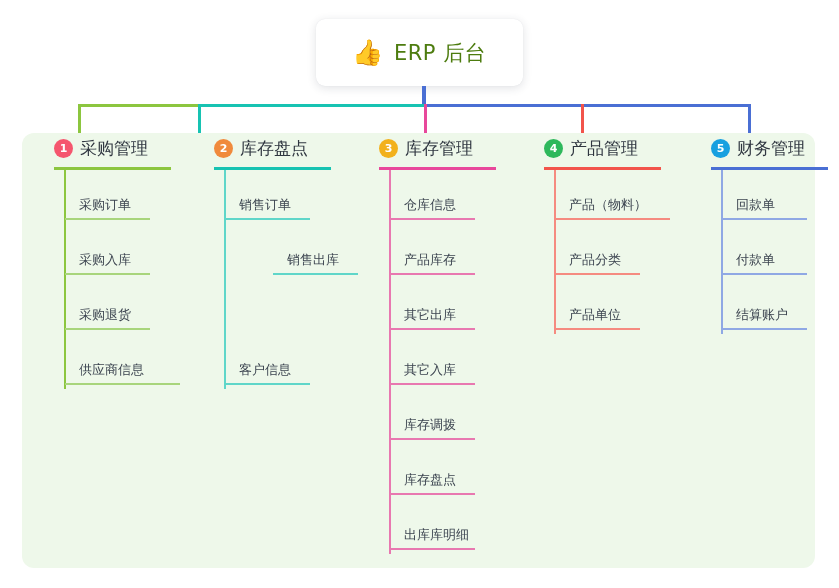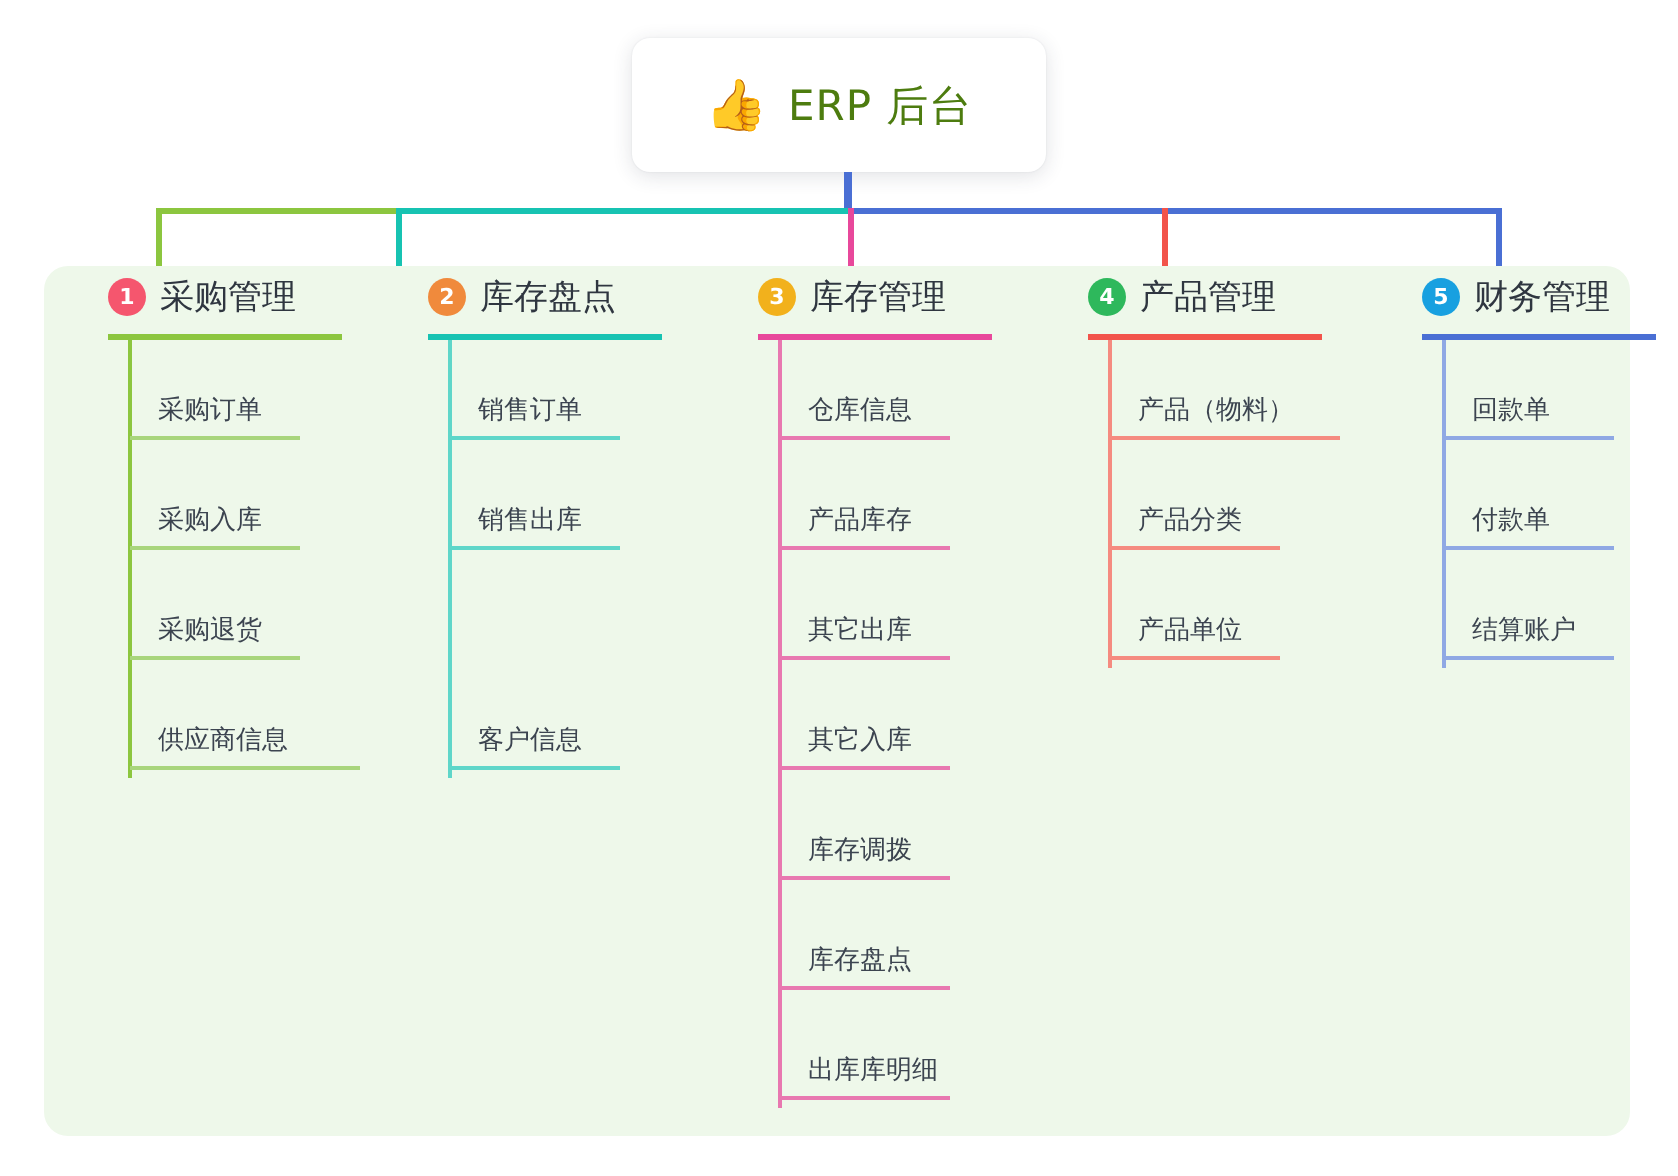--- a/index.html
+++ b/index.html
@@ -127,21 +127,21 @@
         <span class="badge" style="background:#f08a3c;">2</span>
         <span class="col-title">库存盘点</span>
       </div>
       <div class="head-rule" style="top:34px; background:#17c3b2;"></div>
       <div class="leaf-spine" style="left:26px; top:37px; height:219px; background:#5fd6c9;"></div>
 
       <div class="leaf" style="top:63px;">
         <div class="leaf-text">销售订单</div>
         <div class="leaf-rule" style="background:#5fd6c9;"></div>
       </div>
-      <div class="leaf" style="top:118px;">
+      <div class="leaf" style="top:118px;margin-left:48px;">
         <div class="leaf-text">销售出库</div>
         <div class="leaf-rule" style="background:#5fd6c9;"></div>
       </div>
       <div class="leaf" style="top:228px;">
         <div class="leaf-text">客户信息</div>
         <div class="leaf-rule" style="background:#5fd6c9;"></div>
       </div>
     </div>
 
     <div class="column" style="left:341px;">

